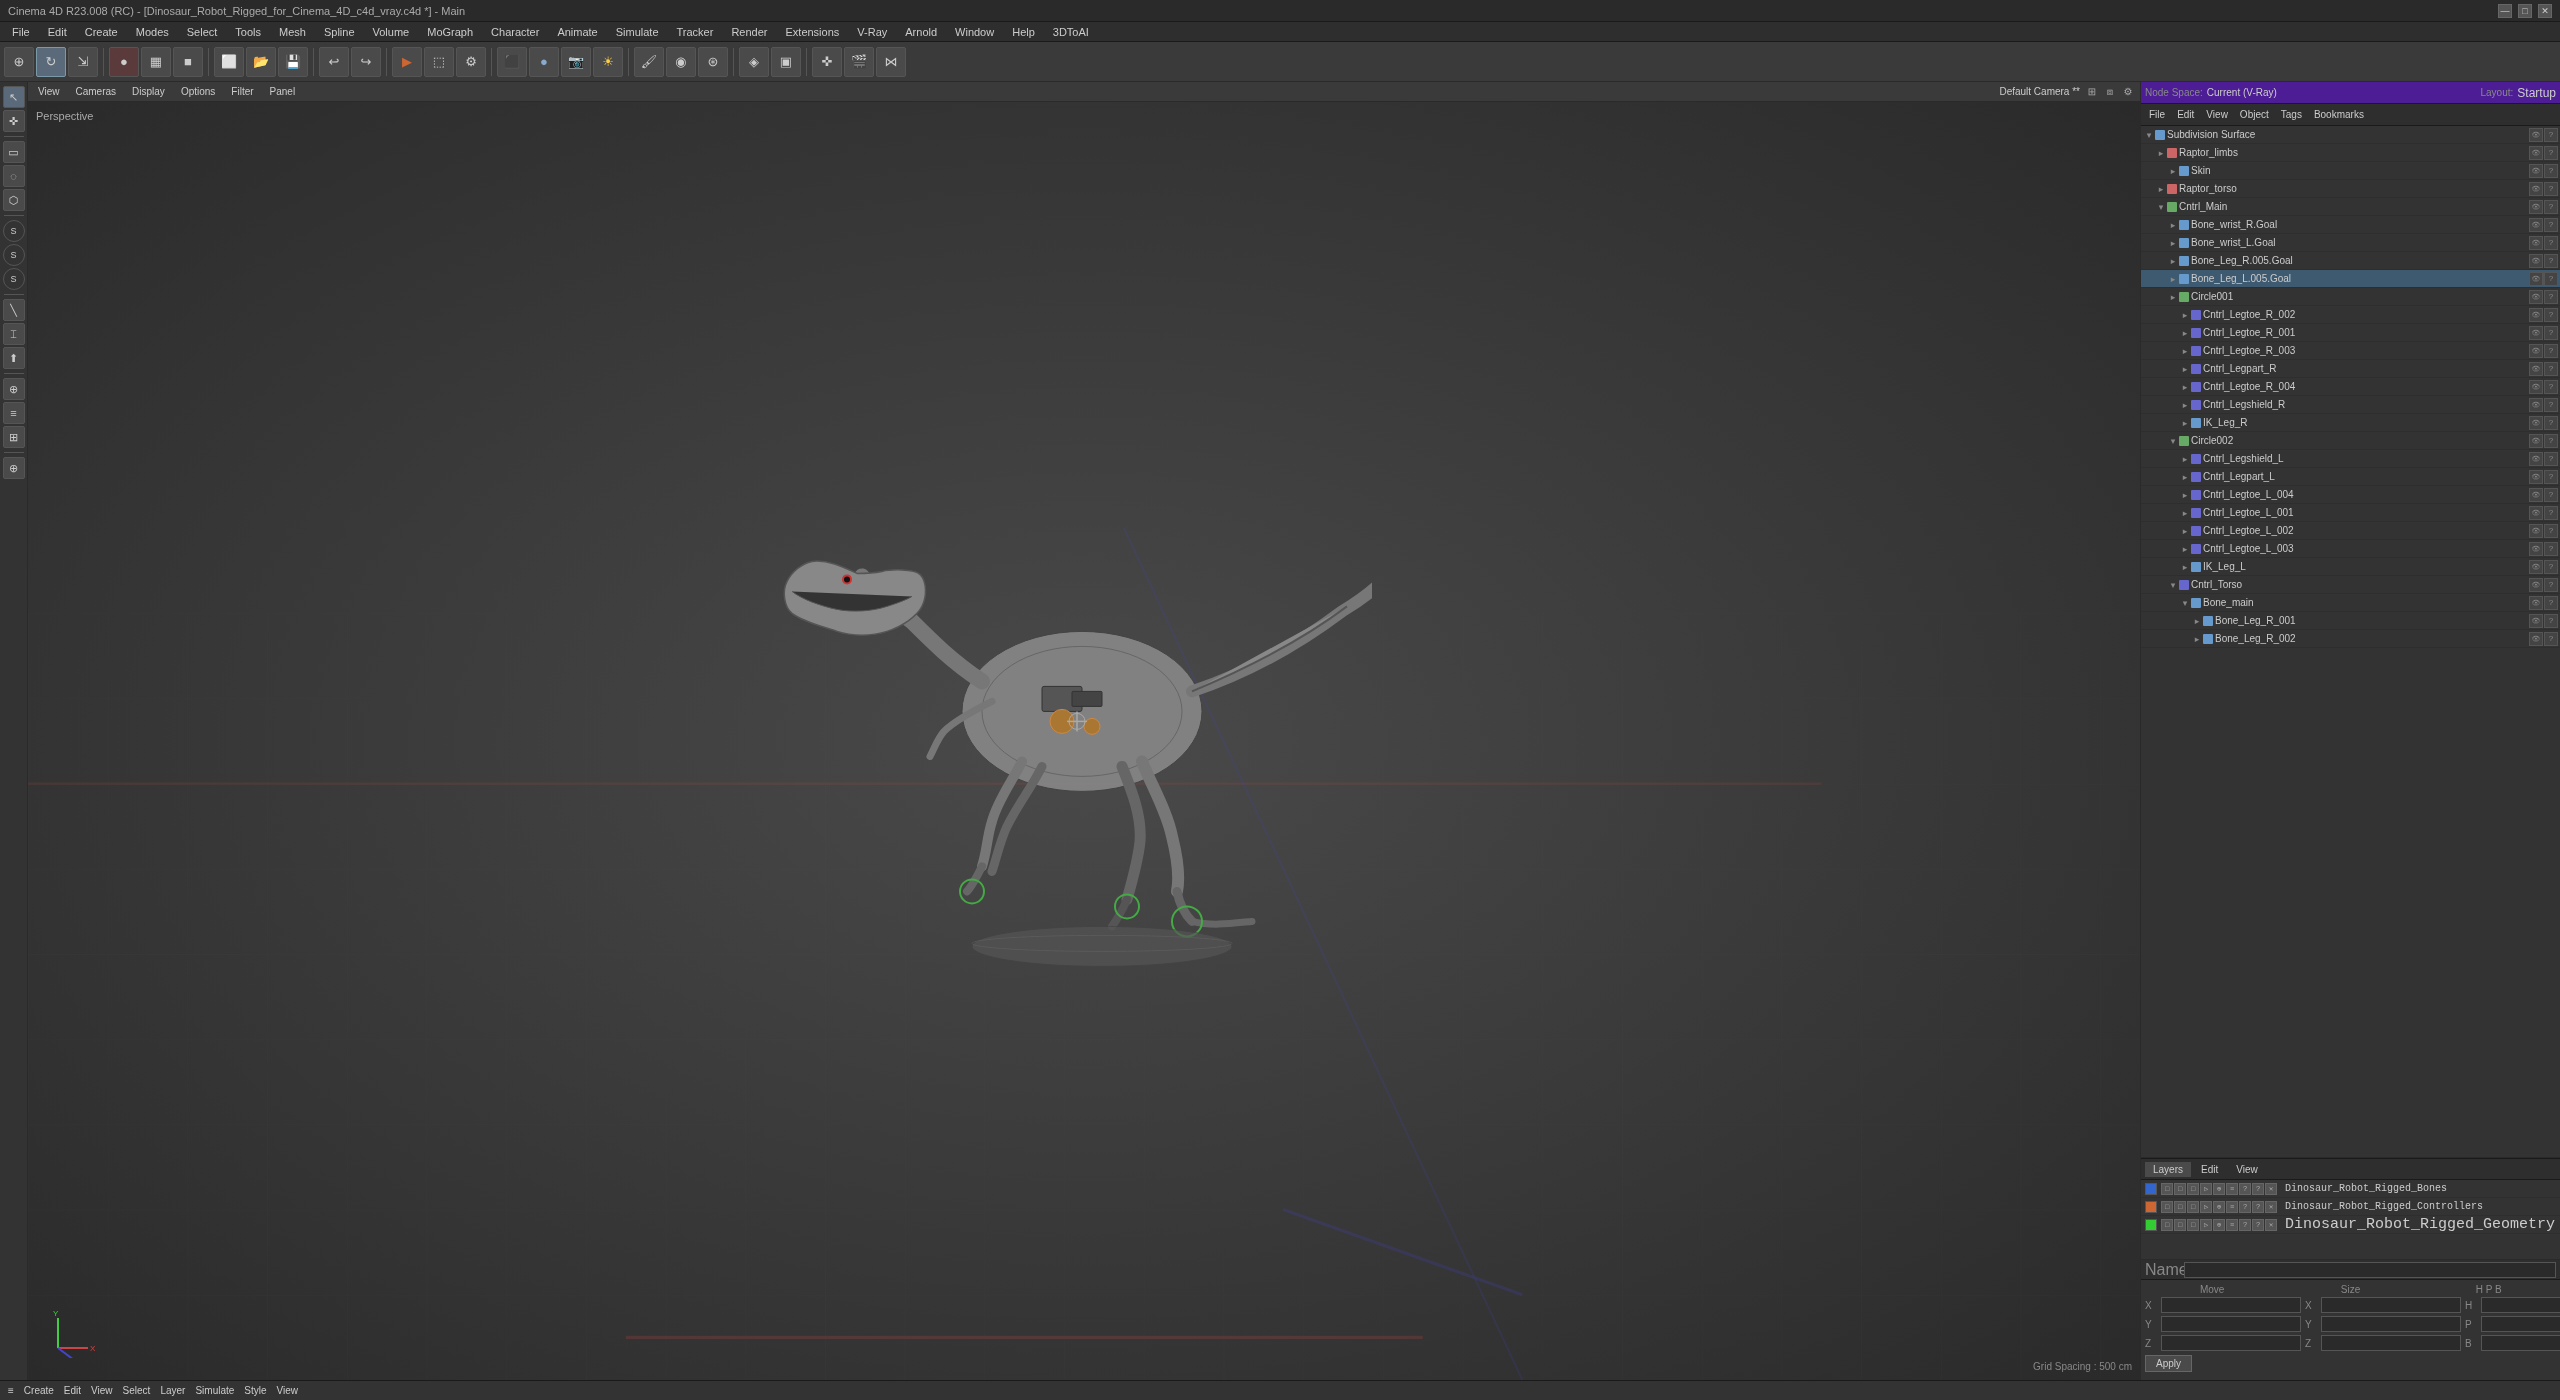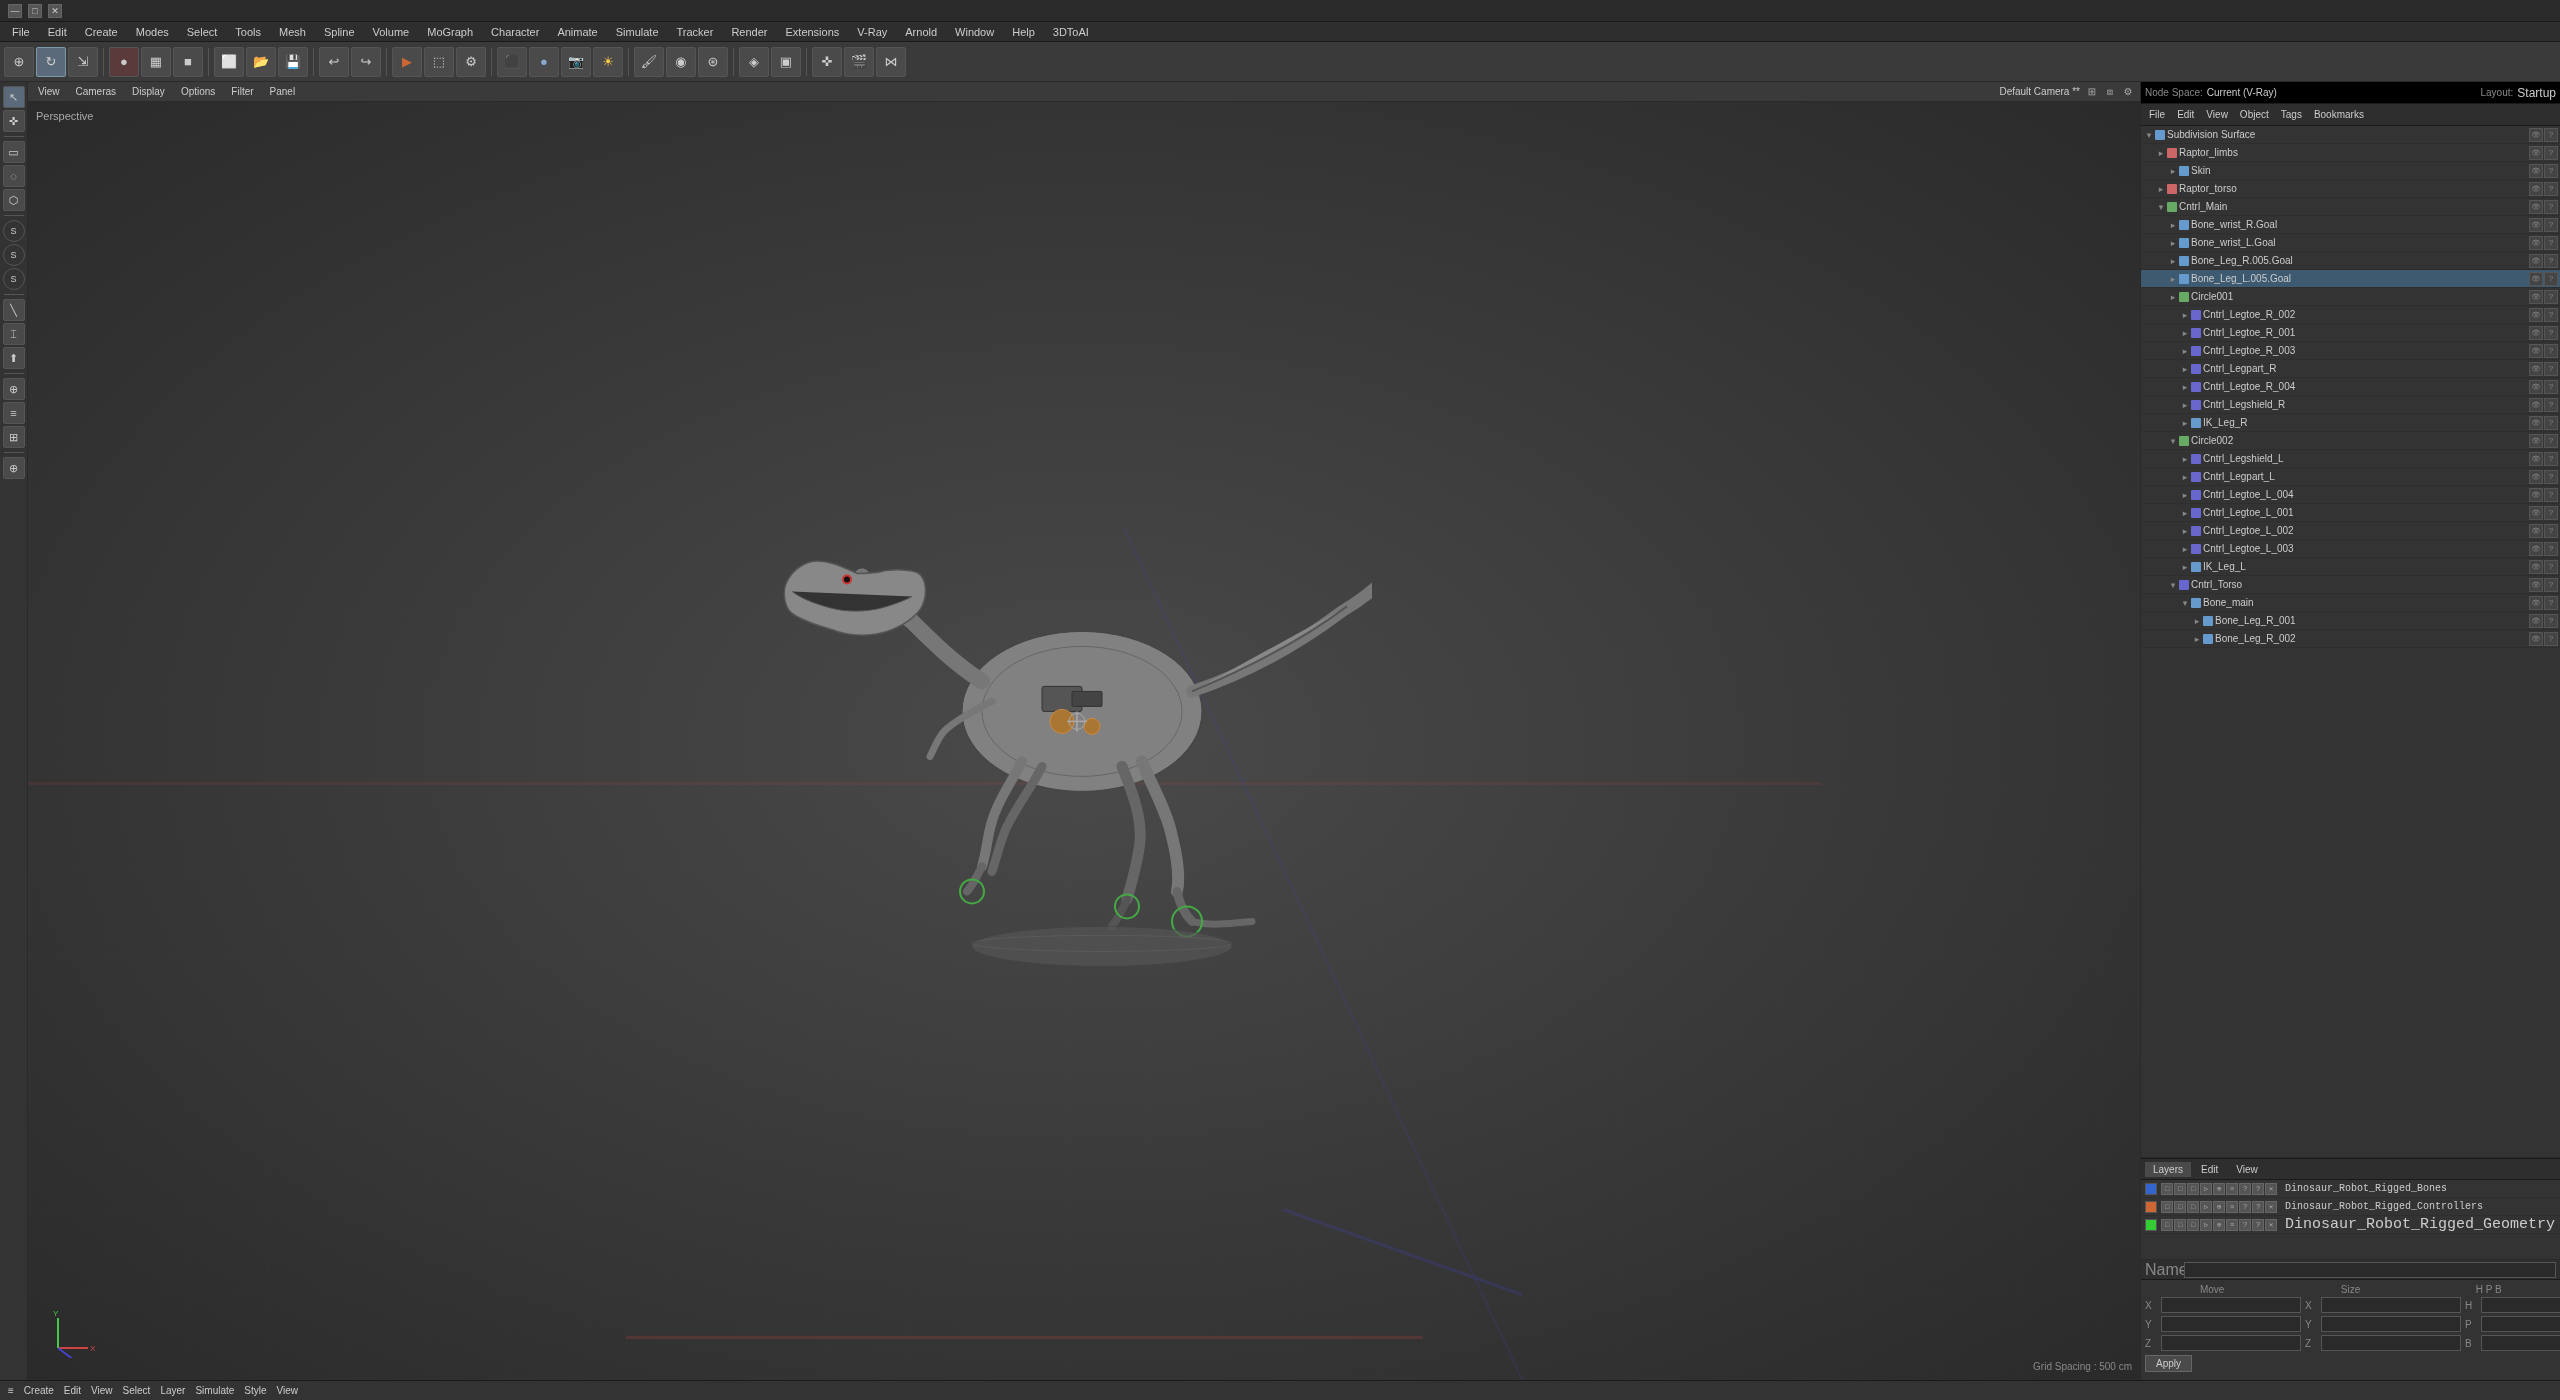--- a/index.html
+++ b/index.html
@@ -237,21 +237,21 @@
       width: 420px;
       background: #333;
       border-left: 1px solid #2a2a2a;
       display: flex;
       flex-direction: column;
     }
 
     
     #right-top-toolbar {
       height: 22px;
-      background: #000000;
+      background: #4c1d95;
       display: flex;
       align-items: center;
       padding: 0 4px;
       border-bottom: 1px solid #1a1a1a;
       gap: 4px;
     }
     .rt-btn {
       padding: 1px 6px;
       font-size: 10px;
       color: #ccc;
@@ -474,20 +474,21 @@
     }
 
     .scrollbar-thin::-webkit-scrollbar { width: 6px; }
     .scrollbar-thin::-webkit-scrollbar-track { background: #2a2a2a; }
     .scrollbar-thin::-webkit-scrollbar-thumb { background: #555; }
   </style>
 </head>
 <body>
 
 <div id="title-bar">
+  <span id="title-bar-text">Cinema 4D R23.008 (RC) - [Dinosaur_Robot_Rigged_for_Cinema_4D_c4d_vray.c4d *] - Main</span>
   <div id="title-bar-controls">
     <div class="tb-btn">—</div>
     <div class="tb-btn">□</div>
     <div class="tb-btn">✕</div>
   </div>
 </div>
 
 <div id="menu-bar">
     <div class="menu-item">File</div>
     <div class="menu-item">Edit</div>

